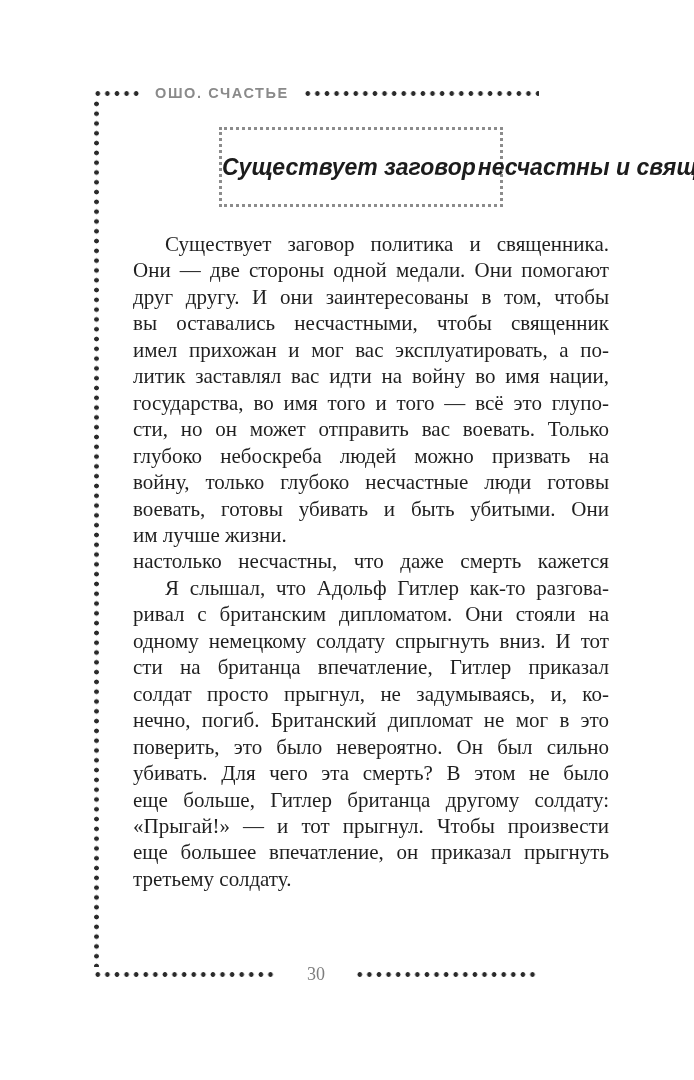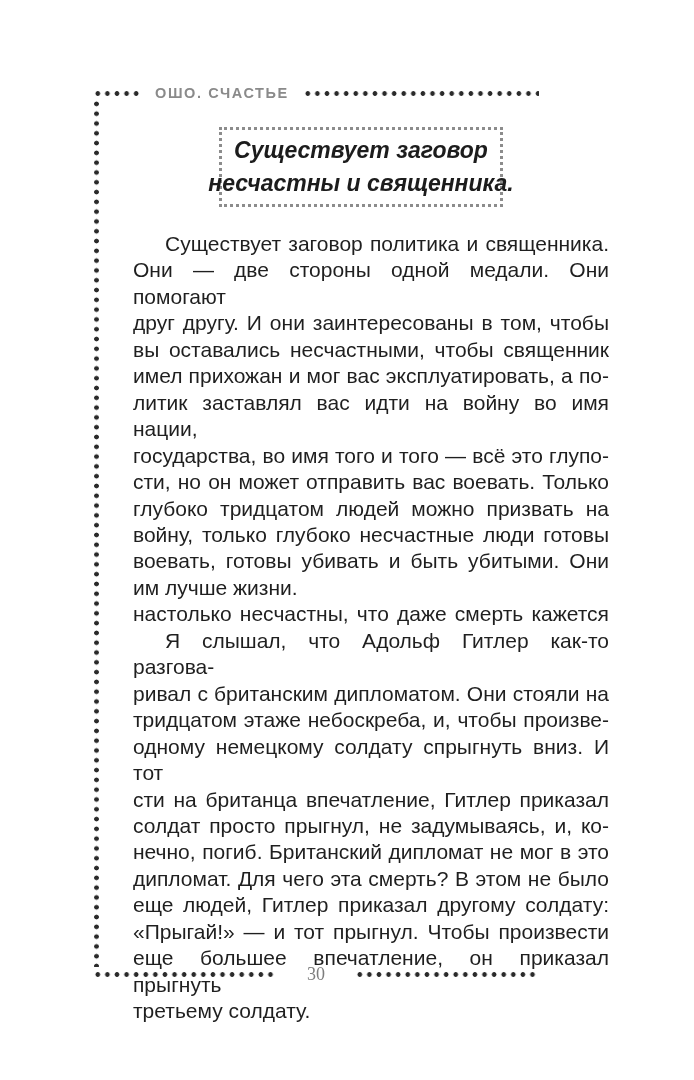--- a/index.html
+++ b/index.html
@@ -50,22 +50,22 @@
   }
   .header .tail-dots { flex: 1 1 auto; }
 
   
   .title-box {
     position: absolute;
     left: 219px; top: 127px;
     width: 284px; height: 80px;
     box-sizing: border-box;
     border: 3px dotted #8c8c8c;
-    display: flex; flex-direction: column;
-    align-items: center; justify-content: center;
+    display: flex; flex-direction: row;
+    align-items: center; 
     gap: 2px;
   }
   .title-box .t-line {
     font-size: 23px;
     font-weight: bold;
     font-style: italic;
     color: #1c1c1c;
     line-height: 31px;
     white-space: nowrap;
   }
@@ -76,20 +76,21 @@
     left: 133px; top: 231px;
     width: 476px;
     color: #1f1f1f;
     font-size: 21px;
   }
   .body-text .line {
     line-height: 26.45px;
     text-align: justify;
     text-align-last: justify;
     white-space: normal;
+    font-family: Liberation Serif, serif;
   }
   .body-text .line.first { text-indent: 32px; }
   .body-text .line.last  { text-align-last: left; }
 
   
   .footer {
     position: absolute;
     left: 93px; right: 39px; top: 964px;
     display: flex; align-items: center; font-family: Liberation Serif, serif;
   }
@@ -121,36 +122,36 @@
   <div class="body-text">
       <div>
         <div class="line first">Существует заговор политика и священника.</div>
         <div class="line">Они — две стороны одной медали. Они помогают</div>
         <div class="line">друг другу. И они заинтересованы в том, чтобы</div>
         <div class="line">вы оставались несчастными, чтобы священник</div>
         <div class="line">имел прихожан и мог вас эксплуатировать, а по-</div>
         <div class="line">литик заставлял вас идти на войну во имя нации,</div>
         <div class="line">государства, во имя того и того — всё это глупо-</div>
         <div class="line">сти, но он может отправить вас воевать. Только</div>
-        <div class="line">глубоко тридцатом людей можно призвать на</div>
+        <div class="line">глубоко небоскреба людей можно призвать на</div>
         <div class="line">войну, только глубоко несчастные люди готовы</div>
         <div class="line">воевать, готовы убивать и быть убитыми. Они</div>
         <div class="line last">им лучше жизни.</div>
         <div class="line">настолько несчастны, что даже смерть кажется</div>
       </div>
       <div>
         <div class="line first">Я слышал, что Адольф Гитлер как-то разгова-</div>
         <div class="line">ривал с британским дипломатом. Они стояли на</div>
-        <div class="line">тридцатом этаже небоскреба, и, чтобы произве-</div>
         <div class="line">одному немецкому солдату спрыгнуть вниз. И тот</div>
         <div class="line">сти на британца впечатление, Гитлер приказал</div>
         <div class="line">солдат просто прыгнул, не задумываясь, и, ко-</div>
         <div class="line">нечно, погиб. Британский дипломат не мог в это</div>
-        <div class="line">дипломат. Для чего эта смерть? В этом не было</div>
-        <div class="line">еще людей, Гитлер приказал другому солдату:</div>
+        <div class="line">поверить, это было невероятно. Он был сильно</div>
+        <div class="line">убивать. Для чего эта смерть? В этом не было</div>
+        <div class="line">еще больше, Гитлер британца другому солдату:</div>
         <div class="line">«Прыгай!» — и тот прыгнул. Чтобы произвести</div>
         <div class="line">еще большее впечатление, он приказал прыгнуть</div>
         <div class="line last">третьему солдату.</div>
       </div>
     </div>
 
   <div class="footer">
     <div class="dots-h f-dots"></div>
     <div class="folio">30</div>
     <div class="dots-h f-dots"></div>

